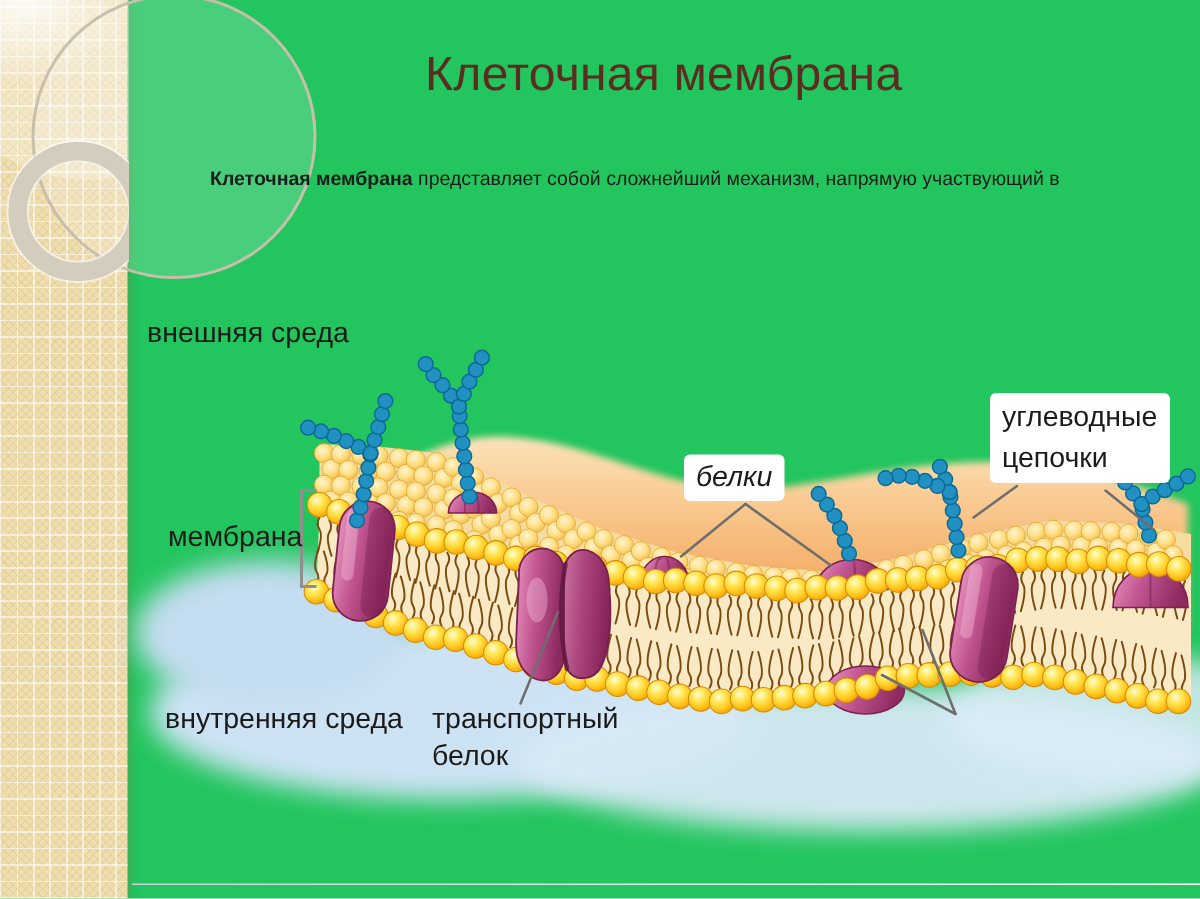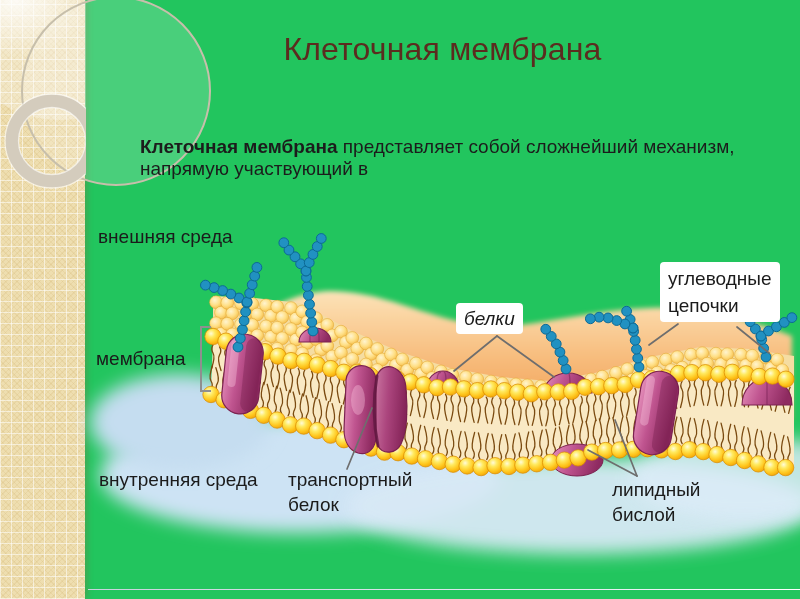--- a/index.html
+++ b/index.html
@@ -11,22 +11,22 @@
       repeating-linear-gradient(0deg, rgba(255,255,255,.55) 0 1px, transparent 1px 11px),
       repeating-linear-gradient(90deg, rgba(255,255,255,.55) 0 1px, transparent 1px 11px),
       repeating-linear-gradient(45deg, rgba(203,168,95,.16) 0 1px, transparent 1px 4px),
       repeating-linear-gradient(-45deg, rgba(203,168,95,.16) 0 1px, transparent 1px 4px);
     box-shadow:3px 0 5px rgba(130,105,60,.30);}
   .sidebar::after{content:'';position:absolute;inset:0 0 auto 0;height:130px;
     background:radial-gradient(110px 80px at 18% 0%, rgba(255,255,255,.85), rgba(255,255,255,0) 72%);}
   svg.art{position:absolute;left:0;top:0;width:800px;height:599px;z-index:2;pointer-events:none;}
   .title{position:absolute;left:85px;top:31px;width:715px;text-align:center;z-index:3;
     font-size:32px;color:#5b2c1f;letter-spacing:.2px;}
-  .para{position:absolute;left:140px;top:136px;width:655px;z-index:3;
-    font-size:19px;line-height:22px;color:#1c1c1c;}
+  .para{position:absolute;left:140px;top:108px;width:655px;z-index:3;
+    font-size:13px;line-height:22px;color:#1c1c1c;}
   .dlabel{position:absolute;z-index:3;font-size:19px;line-height:25px;color:#1b1b1b;white-space:nowrap;}
   .boxed{background:#ffffff;border-radius:4px;padding:3px 8px;}
   .bottom-line{position:absolute;left:88px;right:0;top:589px;height:1px;z-index:3;
     background:linear-gradient(to right,#c9d2dc,#e6ecf2 70%,#ffffff);}
 </style>
 </head>
 <body>
 
 <div class="slide">
   <div class="sidebar"></div>
@@ -572,28 +572,27 @@
         <line x1="637" y1="476" x2="588" y2="450" stroke="#6e6e6e" stroke-width="1.7" stroke-linecap="round"></line>
         <line x1="637" y1="476" x2="615" y2="420" stroke="#6e6e6e" stroke-width="1.7" stroke-linecap="round"></line>
         <path d="M211,327 L201,327 L201,391 L211,391" fill="none" stroke="#8f8f8f" stroke-width="2"></path>
       </g>
     </svg>
 
   <div class="title">Клеточная мембрана</div>
 
   <div class="para"><b>Клеточная мембрана</b><span> представляет собой сложнейший механизм, напрямую участвующий в</span><br></div>
 
-  <div class="dlabel" style="left:98px;top:224px;">внешняя среда</div>
-
-  <div class="dlabel" style="left:96px;top:346px;">мембрана</div>
-
-  <div class="dlabel" style="left:99px;top:467px;text-align:center;"><span>внутренняя среда</span><br></div>
+  <div class="dlabel" style="left:98px;top:210px;">внешняя среда</div>
+
+  <div class="dlabel" style="left:112px;top:346px;">мембрана</div>
+
+  <div class="dlabel" style="left:110px;top:467px;text-align:center;"><span>внутренняя среда</span><br></div>
 
   <div class="dlabel boxed" style="left:456px;top:303px;font-style:italic;">белки</div>
 
   <div class="dlabel boxed" style="left:660px;top:262px;line-height:27px;"><span>углеводные</span><br><span>цепочки</span></div>
 
   <div class="dlabel" style="left:288px;top:467px;"><span>транспортный</span><br><span>белок</span></div>
 
-  <div class="dlabel" style="left:612px;top:477px;"><span>липидный</span><br><span>бислой</span></div>
 
   <div class="bottom-line"></div>
 </div>
 
 </body></html>

